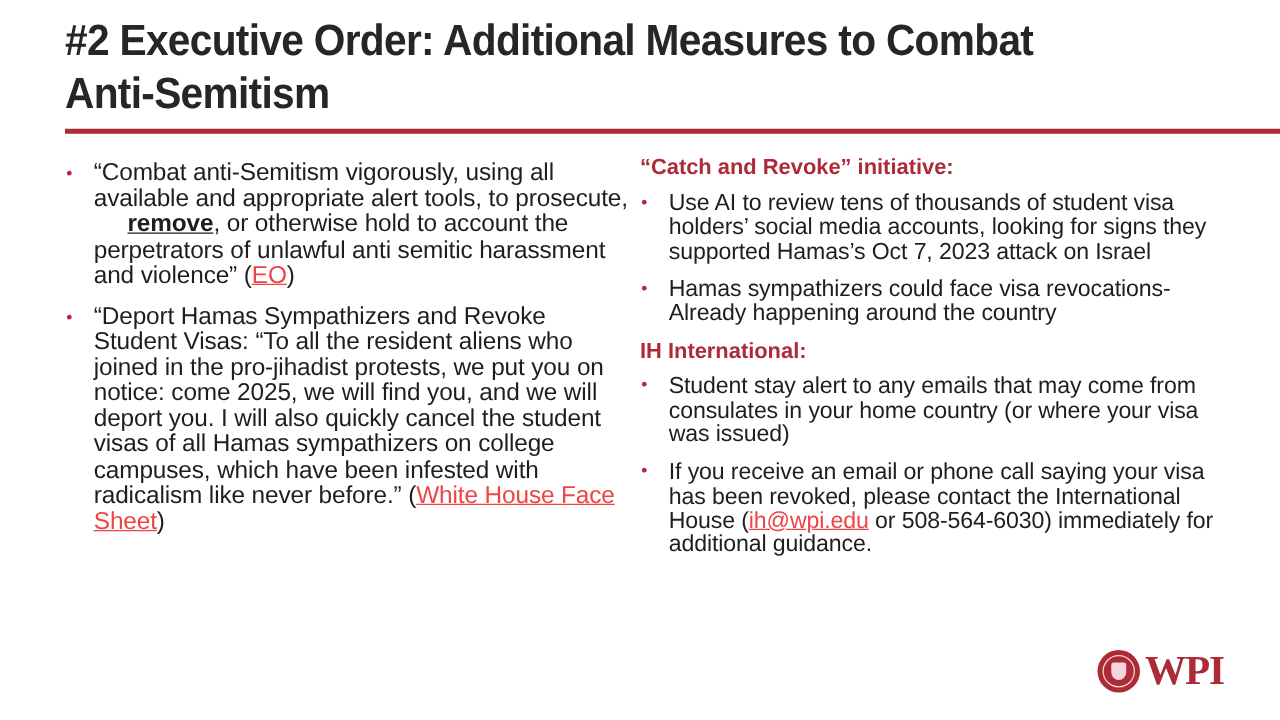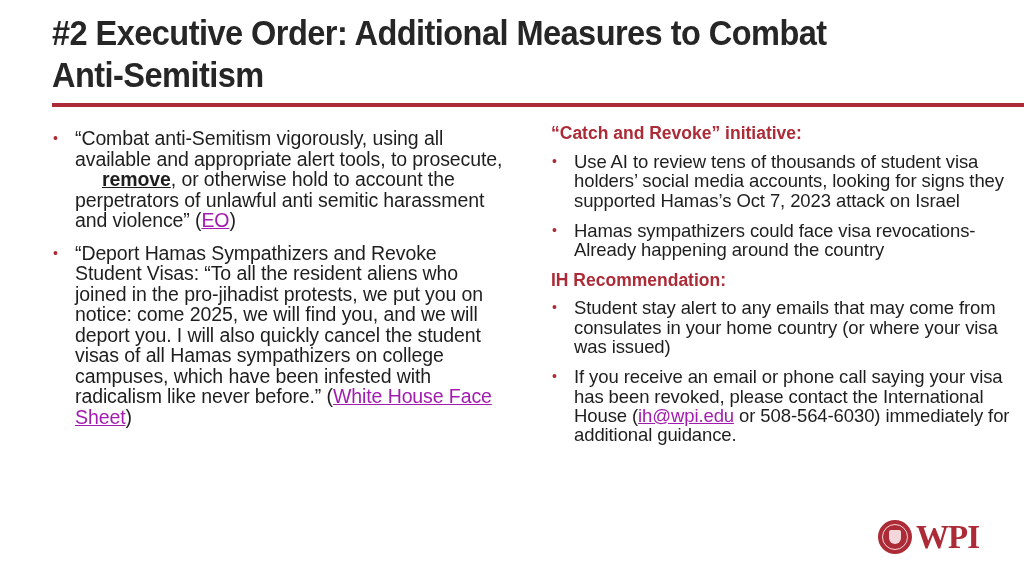--- a/index.html
+++ b/index.html
@@ -11,34 +11,34 @@
     position: absolute; left: 52px; top: 12px; width: 900px;
     font-size: 35px; line-height: 42px; font-weight: bold; color: #262626;
     letter-spacing: -0.6px; transform: scaleX(0.93); transform-origin: left top;
   }
   .divider {
     position: absolute; left: 52px; top: 103px; width: 972px; height: 4px;
     background: #ac2b37;
   }
   .col { position: absolute; }
   .col-left { left: 52px; top: 128px; width: 455px; }
-  .col-right { left: 551px; top: 122px; width: 460px; }
+  .col-right { left: 512px; top: 122px; width: 460px; }
   ul { list-style: none; margin: 0; padding: 0; }
   li { position: relative; padding-left: 23px; font-size: 19.5px; line-height: 20.5px; color: #1e1e1e; }
   li .bullet {
     position: absolute; left: 1px; top: 0px; color: #ac2b37; font-size: 14px; line-height: 20.5px;
   }
   .col-left li { margin-bottom: 12px; letter-spacing: -0.1px; }
   .col-right li { font-size: 18.5px; line-height: 19.3px; margin-bottom: 11px; letter-spacing: -0.1px; }
   .col-right li .bullet { line-height: 19.3px; }
   .section-heading {
     font-size: 17.5px; font-weight: bold; color: #ac2b37; line-height: 22px; margin-bottom: 8px;
   }
   .section-heading.second { margin-top: -1px; margin-bottom: 7px; }
-  .link { color: #a21caf; text-decoration: underline; cursor: pointer; }
+  .link { color: #ef4444; text-decoration: underline; cursor: pointer; }
   .strong-under { font-weight: bold; text-decoration: underline; margin-left: 27px; }
   .strong { font-weight: normal; }
   .logo {
     position: absolute; left: 878px; top: 520px; display: flex; align-items: flex-end; gap: 4px;
   }
   .seal {
     width: 34px; height: 34px; border-radius: 50%; background: #ac2b37; position: relative;
   }
   .seal::before {
     content: ""; position: absolute; left: 4px; top: 4px; width: 26px; height: 26px;
@@ -77,21 +77,21 @@
   <ul>
     <li>
       <span class="bullet">•</span>
       <span>Use AI to review tens of thousands of student visa holders’ social media accounts, looking for signs they supported Hamas’s Oct 7, 2023 attack on Israel</span>
     </li>
     <li>
       <span class="bullet">•</span>
       <span>Hamas sympathizers could face visa revocations- Already happening around the country</span>
     </li>
   </ul>
-  <div class="section-heading second">IH Recommendation:</div>
+  <div class="section-heading second">IH International:</div>
   <ul>
     <li>
       <span class="bullet">•</span>
       <span>Student stay alert to any emails that may come from consulates in your home country (or where your visa was issued)</span>
     </li>
     <li>
       <span class="bullet">•</span>
       <span class="strong">If you receive an email or phone call saying your visa has been revoked</span><span>, please contact the International House (</span><span class="link">ih@wpi.edu</span><span> or 508-564-6030) immediately for additional guidance.</span>
     </li>
   </ul>

